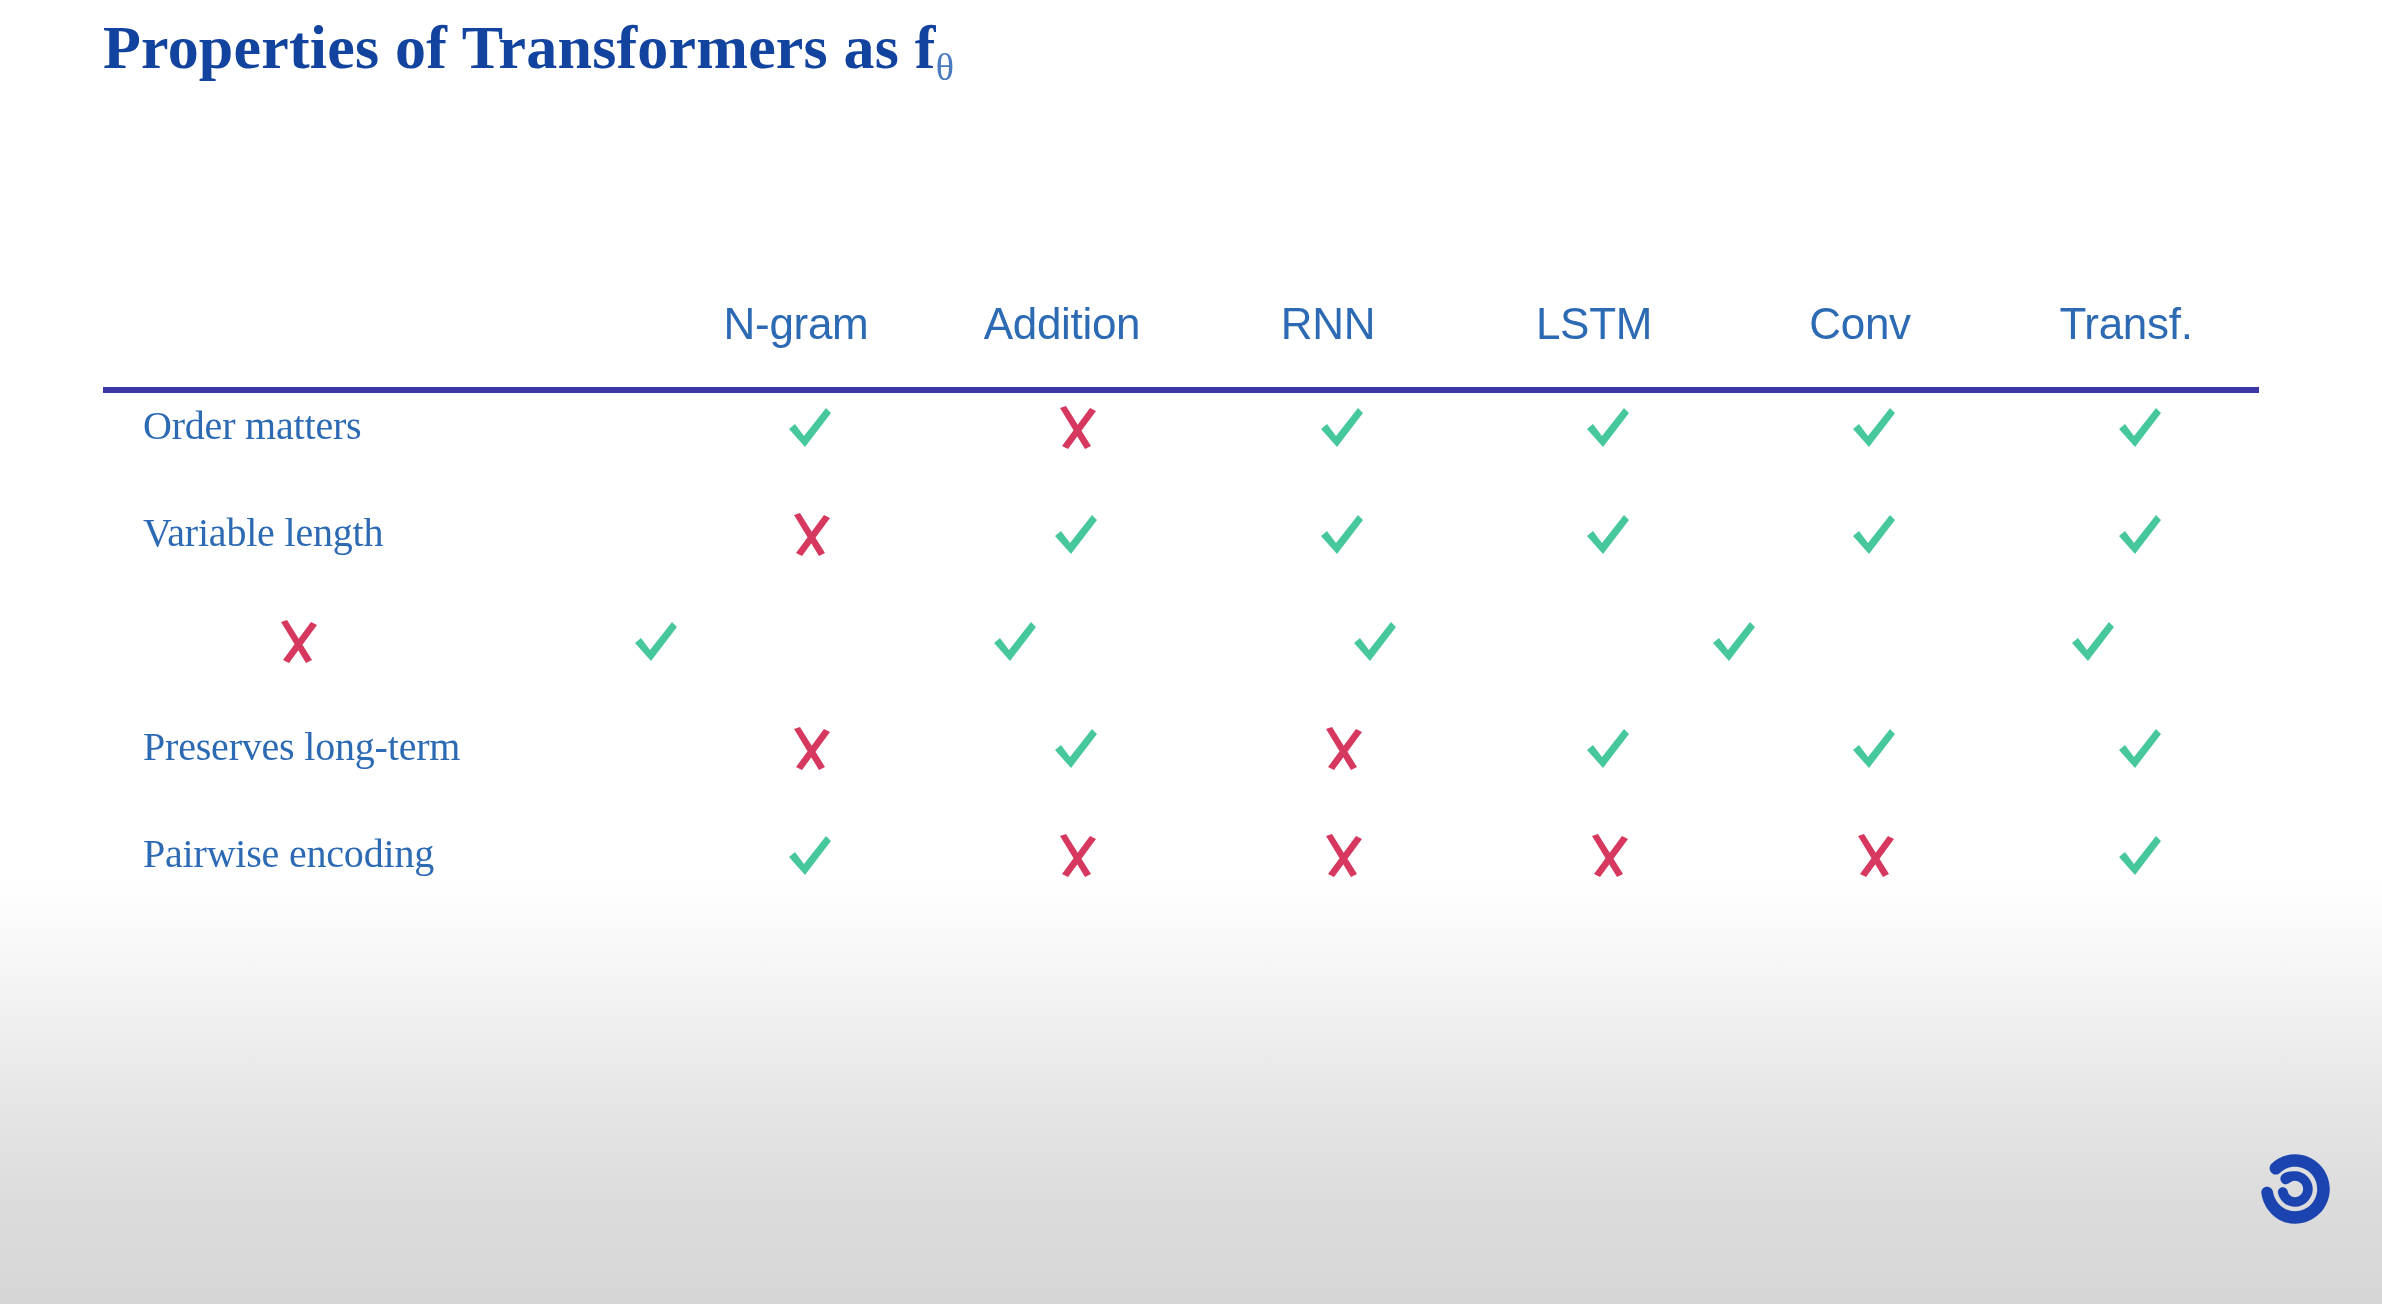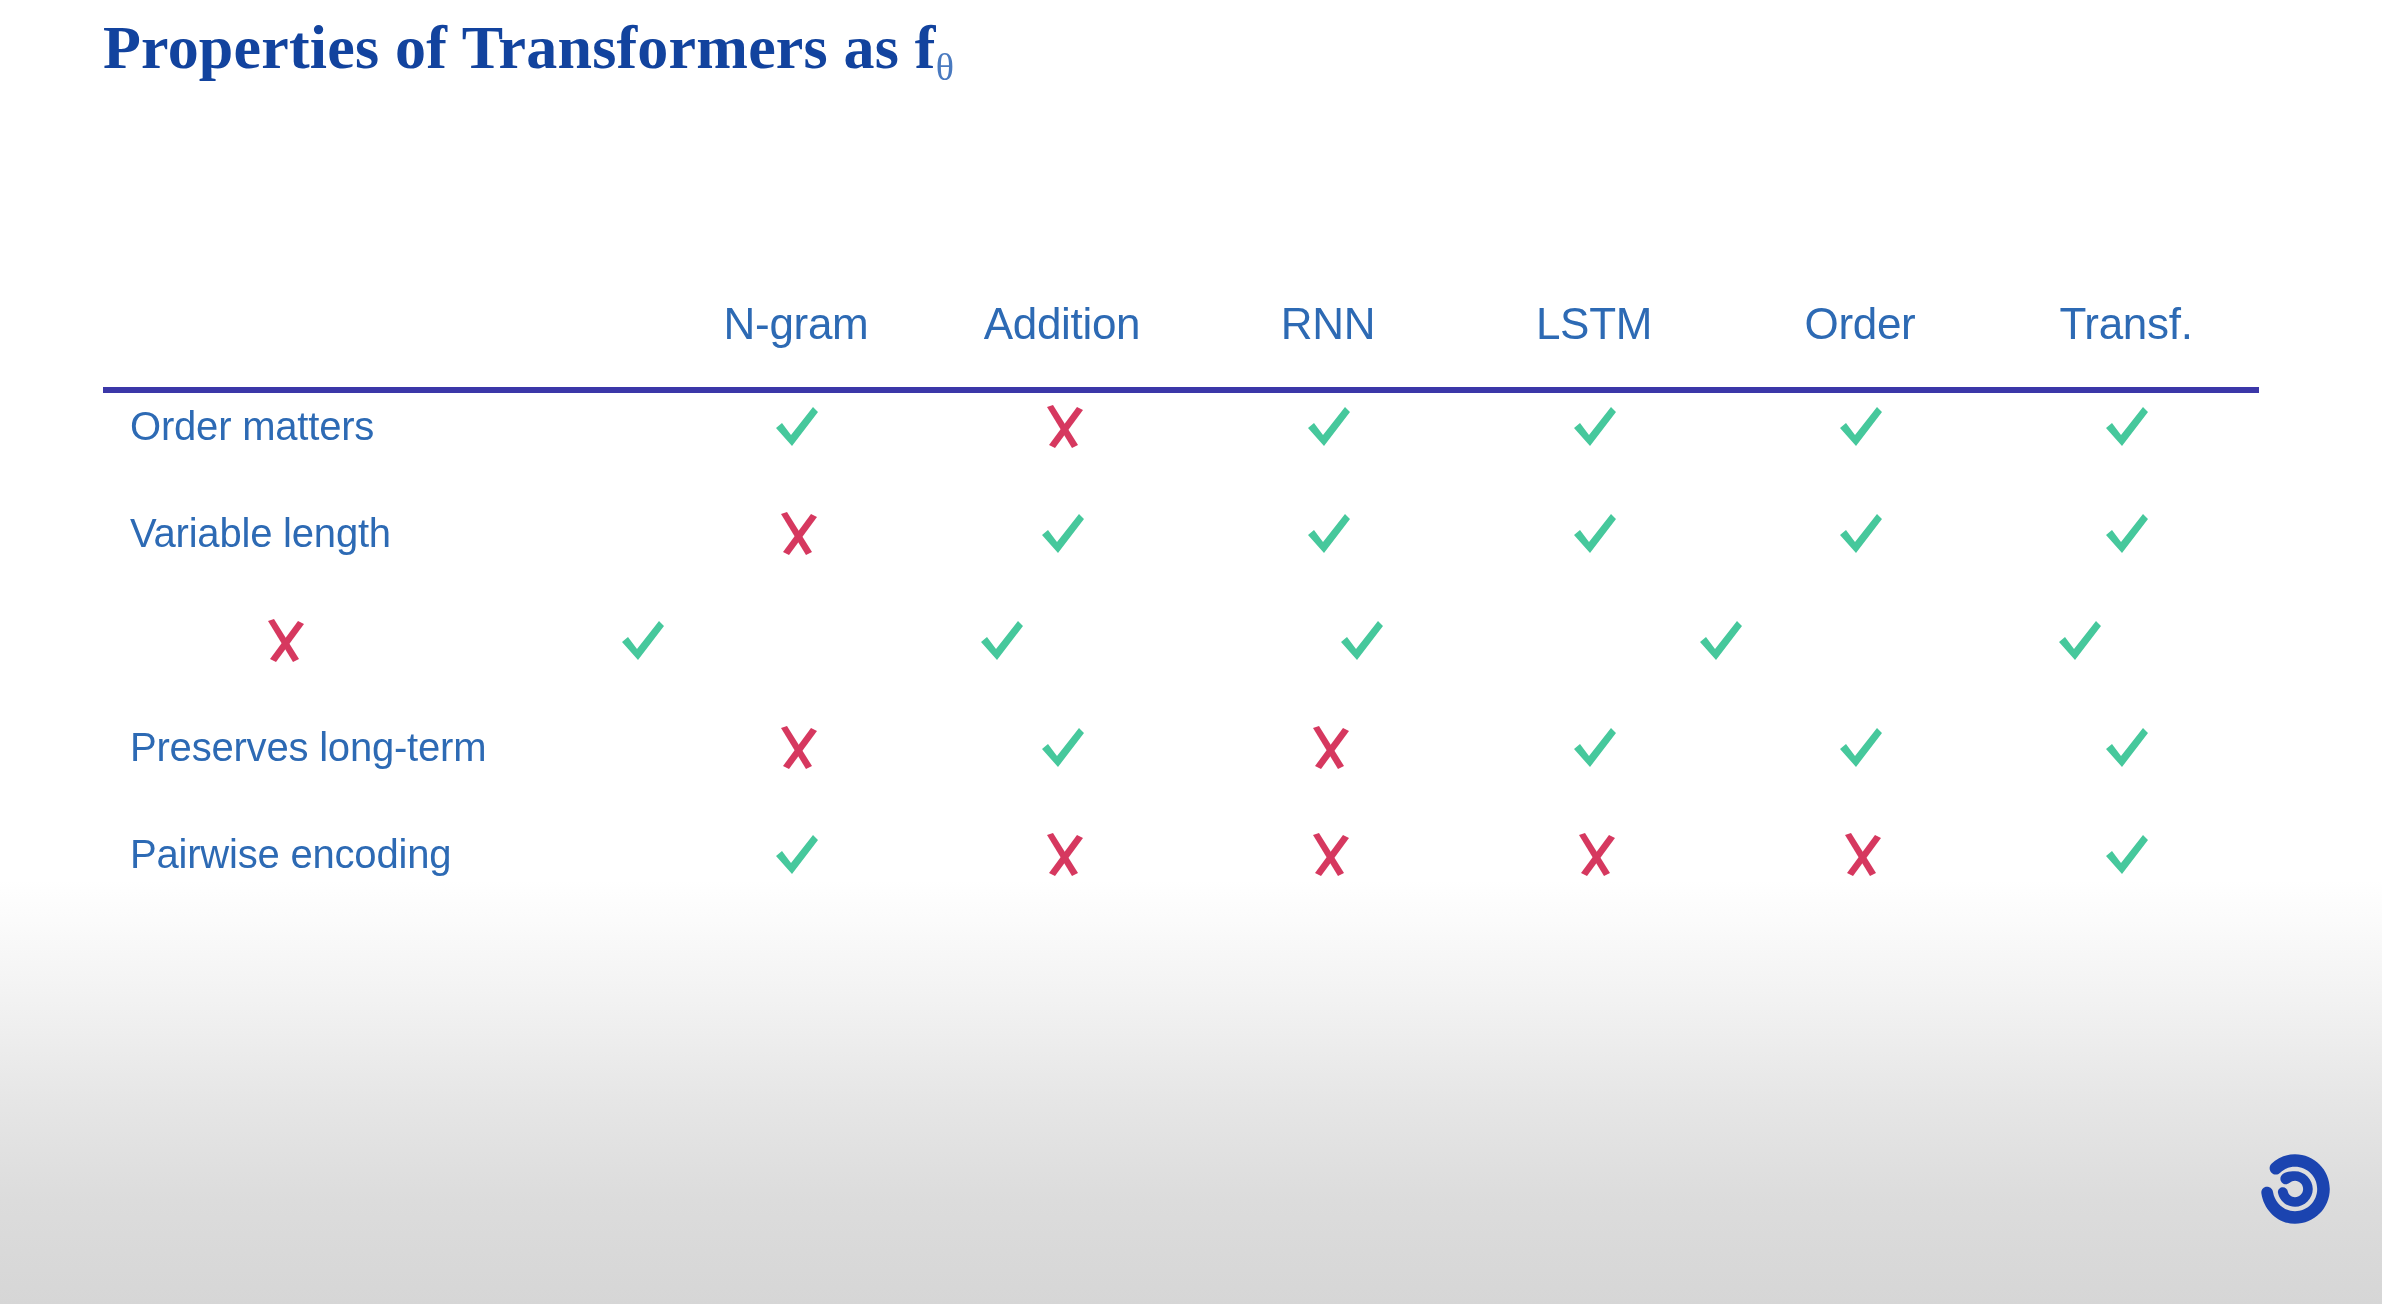--- a/index.html
+++ b/index.html
@@ -99,23 +99,24 @@
     left: 103px;
     top: 387px;
     width: 2156px;
     height: 6px;
     background: #3b37a8;
   }
 
   
   #body-rows {
     position: absolute;
-    left: 103px;
+    left: 116px;
     top: 402px;
     width: 2156px;
+    font-family: Liberation Serif, serif;
   }
   #body-rows .trow {
     height: 107px;
   }
 
   
   .mark {
     display: inline-block;
     width: 52px;
     height: 52px;
@@ -148,21 +149,21 @@
 
   <div id="title"><span>Properties of Transformers as f</span><span class="theta">θ</span></div>
 
   <div id="table">
     <div class="trow" id="header-row">
       <div class="label-cell"></div>
       <div class="val-cell">N-gram</div>
       <div class="val-cell">Addition</div>
       <div class="val-cell">RNN</div>
       <div class="val-cell">LSTM</div>
-      <div class="val-cell">Order</div>
+      <div class="val-cell">Conv</div>
       <div class="val-cell">Transf.</div>
     </div>
   </div>
 
   <div id="rule"></div>
 
   <div id="body-rows">
       <div class="trow">
         <div class="label-cell">Order matters</div>
         <div class="val-cell"><span class="mark"><svg viewBox="0 0 52 52" xmlns="http://www.w3.org/2000/svg">

